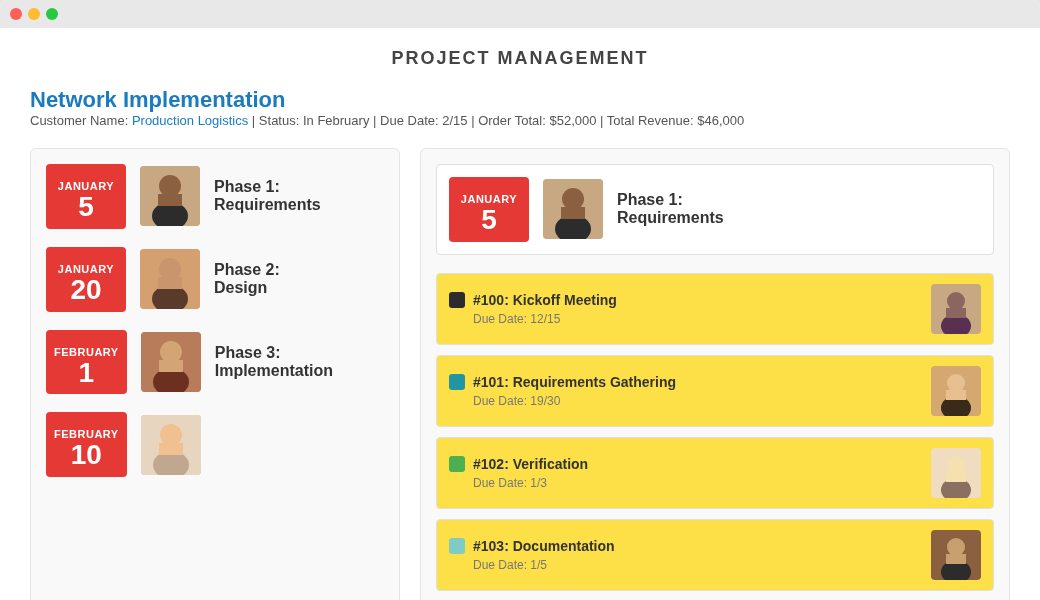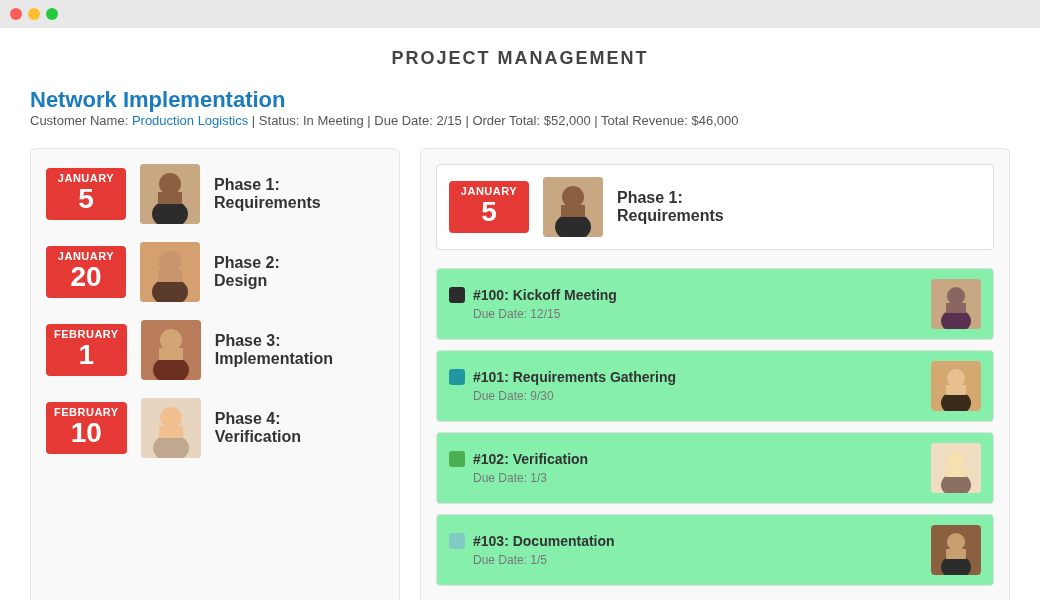--- a/index.html
+++ b/index.html
@@ -80,21 +80,21 @@
       display: flex;
       align-items: center;
       margin-bottom: 18px;
       gap: 14px;
     }
     .date-badge {
       min-width: 80px;
       background: #e53935;
       border-radius: 4px;
       text-align: center;
-      padding: 4px 8px 6px;
+      padding: 16px 8px 6px;
       color: #fff;
     }
     .date-badge .month {
       font-size: 11px;
       font-weight: 600;
       text-transform: uppercase;
       letter-spacing: 0.5px;
     }
     .date-badge .day {
       font-size: 28px;
@@ -126,21 +126,21 @@
       margin-bottom: 18px;
       background: #fff;
       border: 1px solid #e0e0e0;
       border-radius: 4px;
       padding: 12px;
     }
     .task-item {
       display: flex;
       align-items: center;
       justify-content: space-between;
-      background: #86efac;
+      background: #fde047;
       border: 1px solid #e0e0e0;
       border-radius: 4px;
       padding: 10px 12px;
       margin-bottom: 10px;
     }
     .task-left {
       display: flex;
       flex-direction: column;
       gap: 4px;
     }
@@ -196,21 +196,21 @@
   <div class="content">
     <div class="page-title">PROJECT MANAGEMENT</div>
 
     <div class="project-title">Network Implementation</div>
 
     <div class="project-meta">
       <span class="label">Customer Name:</span>
       <span class="link">Production Logistics</span>
       <span> | </span>
       <span class="label">Status:</span>
-      <span>In Meeting</span>
+      <span>In February</span>
       <span> | </span>
       <span class="label">Due Date:</span>
       <span>2/15</span>
       <span> | </span>
       <span class="label">Order Total:</span>
       <span>$52,000</span>
       <span> | </span>
       <span class="label">Total Revenue:</span>
       <span>$46,000</span>
     </div>
@@ -288,26 +288,20 @@
             <div class="day">10</div>
           </div>
           <div class="avatar-placeholder">
             <svg class="svg-person" viewBox="0 0 60 60" xmlns="http://www.w3.org/2000/svg">
               <rect width="60" height="60" fill="#e8d5c0"></rect>
               <circle cx="30" cy="20" r="11" fill="#f0c090"></circle>
               <ellipse cx="30" cy="50" rx="18" ry="14" fill="#c0a890"></ellipse>
               <rect x="18" y="28" width="24" height="12" fill="#f0c090"></rect>
             </svg>
           </div>
-          <div>
-            <div class="phase-label">
-              <span>Phase 4:</span><br>
-              <span>Verification</span>
-            </div>
-          </div>
         </div>
 
       </div>
 
       <div class="right-panel">
 
         <div class="selected-phase-header">
           <div class="date-badge">
             <div class="month">January</div>
             <div class="day">5</div>
@@ -345,21 +339,21 @@
             </svg>
           </div>
         </div>
 
         <div class="task-item">
           <div class="task-left">
             <div class="task-title">
               <span class="status-dot status-teal"></span>
               <span>#101: Requirements Gathering</span>
             </div>
-            <div class="task-due">Due Date: 9/30</div>
+            <div class="task-due">Due Date: 19/30</div>
           </div>
           <div class="task-avatar">
             <svg class="svg-person-sm" viewBox="0 0 50 50" xmlns="http://www.w3.org/2000/svg">
               <rect width="50" height="50" fill="#d4a870"></rect>
               <circle cx="25" cy="17" r="9" fill="#e8c090"></circle>
               <ellipse cx="25" cy="42" rx="15" ry="12" fill="#3a2a1a"></ellipse>
               <rect x="15" y="24" width="20" height="10" fill="#e8c090"></rect>
             </svg>
           </div>
         </div>

